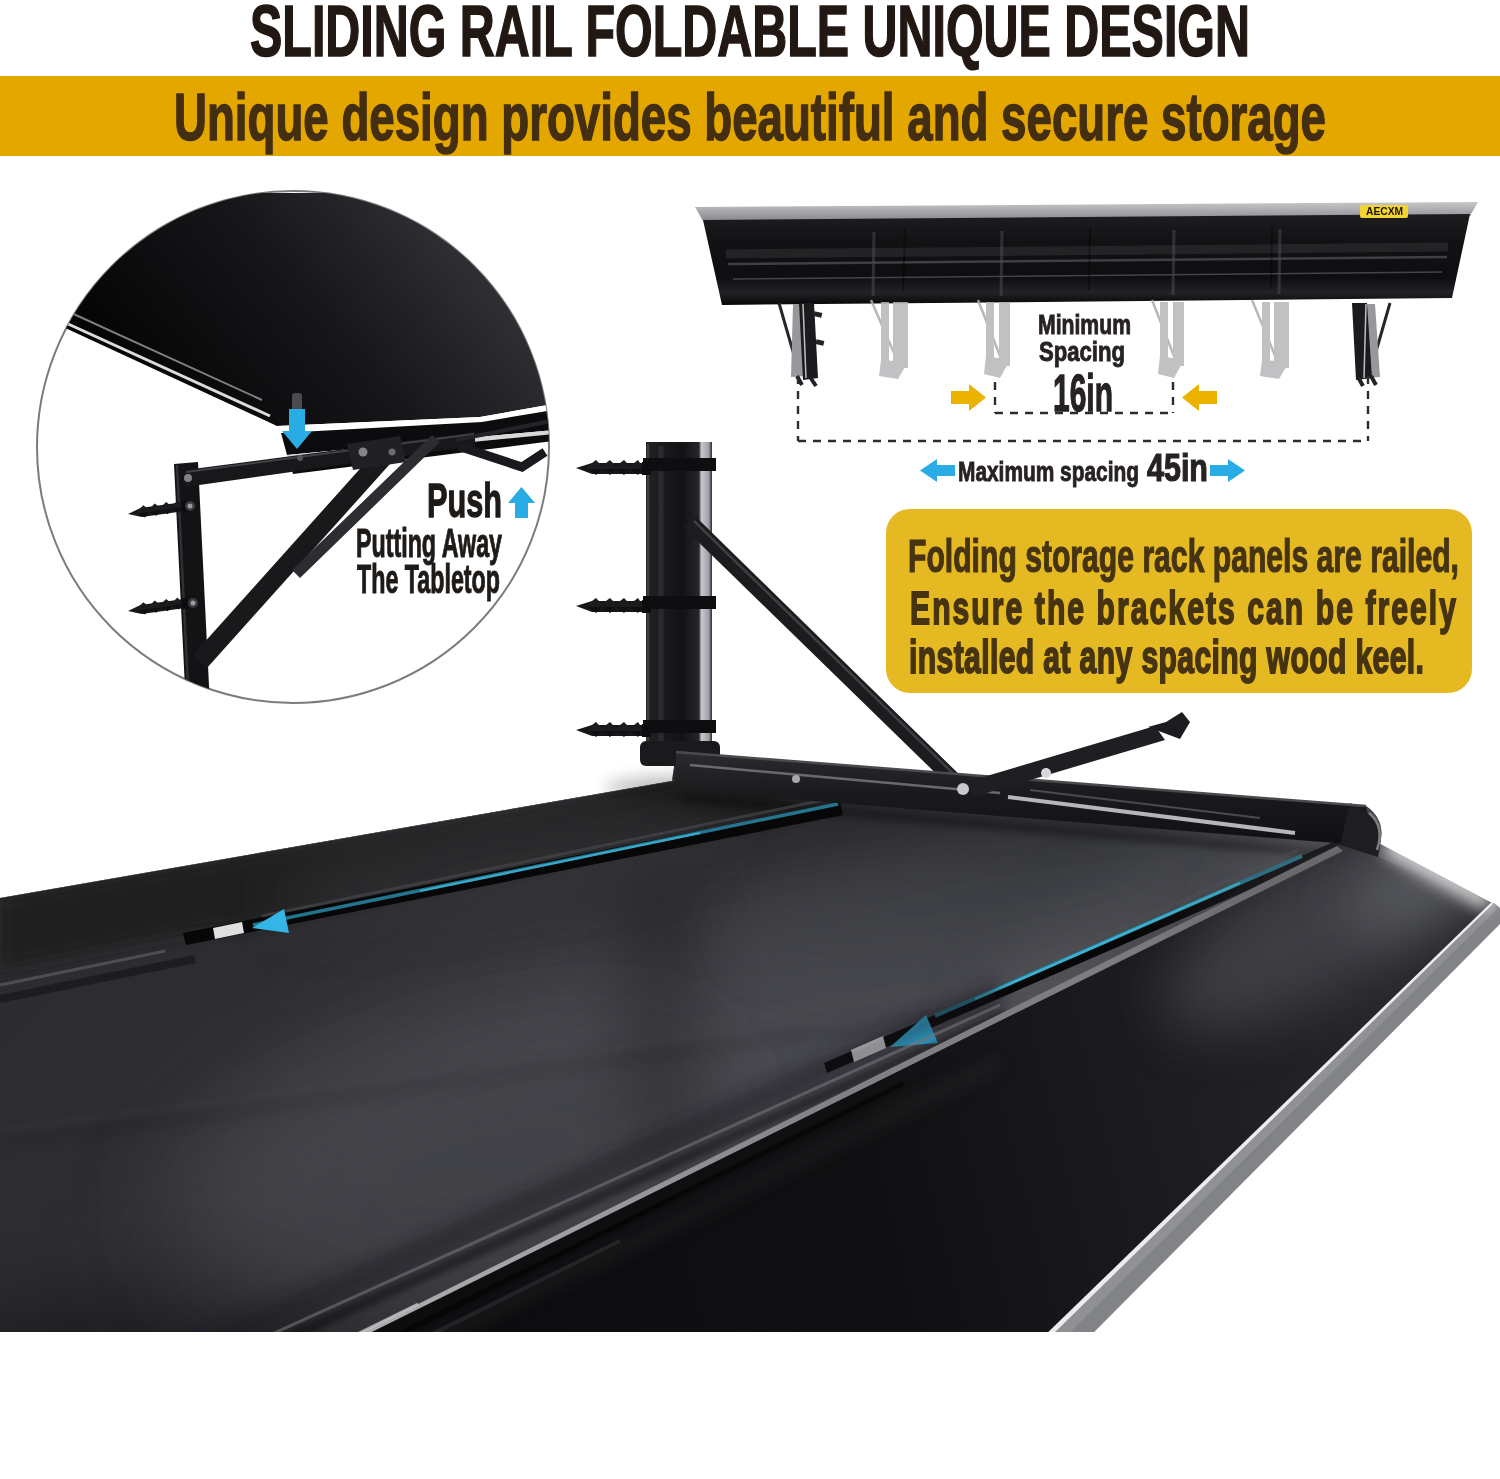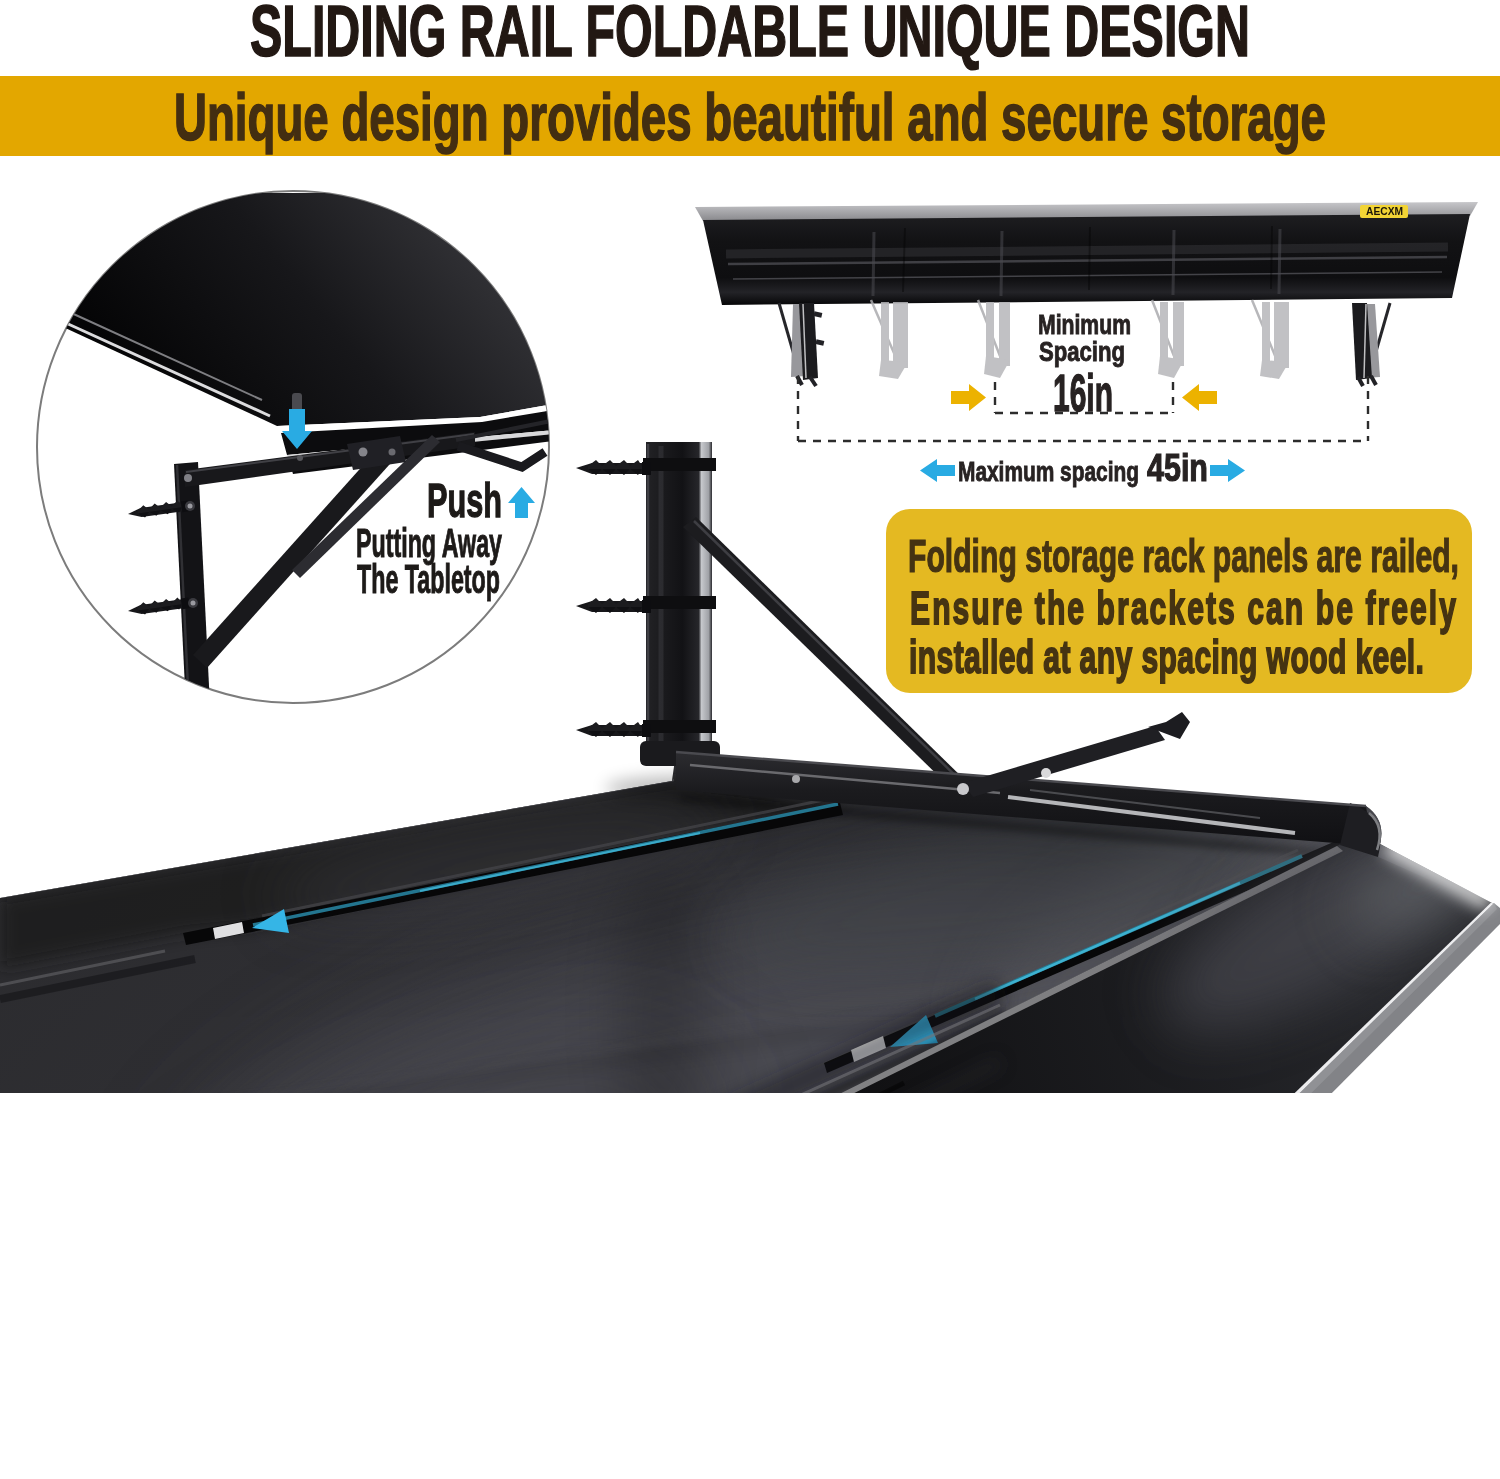--- a/index.html
+++ b/index.html
@@ -1,15 +1,15 @@
 <!DOCTYPE html>
 <html><head><meta charset="utf-8">
 <style>
 html,body{margin:0;padding:0;background:#fff;}
-#stage{position:relative;width:1500px;height:1093px;background:#ffffff;overflow:hidden;
+#stage{position:relative;width:1500px;height:1332px;background:#ffffff;overflow:hidden;
 font-family:"Liberation Sans",sans-serif;}
 svg{position:absolute;left:0;top:0;}
 .b{font-weight:bold;font-family:"Liberation Sans",sans-serif;}
 </style></head>
 <body>
 <div id="stage">
 <svg width="1500" height="1479" viewBox="0 0 1500 1479">
 <defs>
  <linearGradient id="shelfUnder" x1="0" y1="0" x2="0" y2="1">
    <stop offset="0" stop-color="#1e1e21"></stop>

